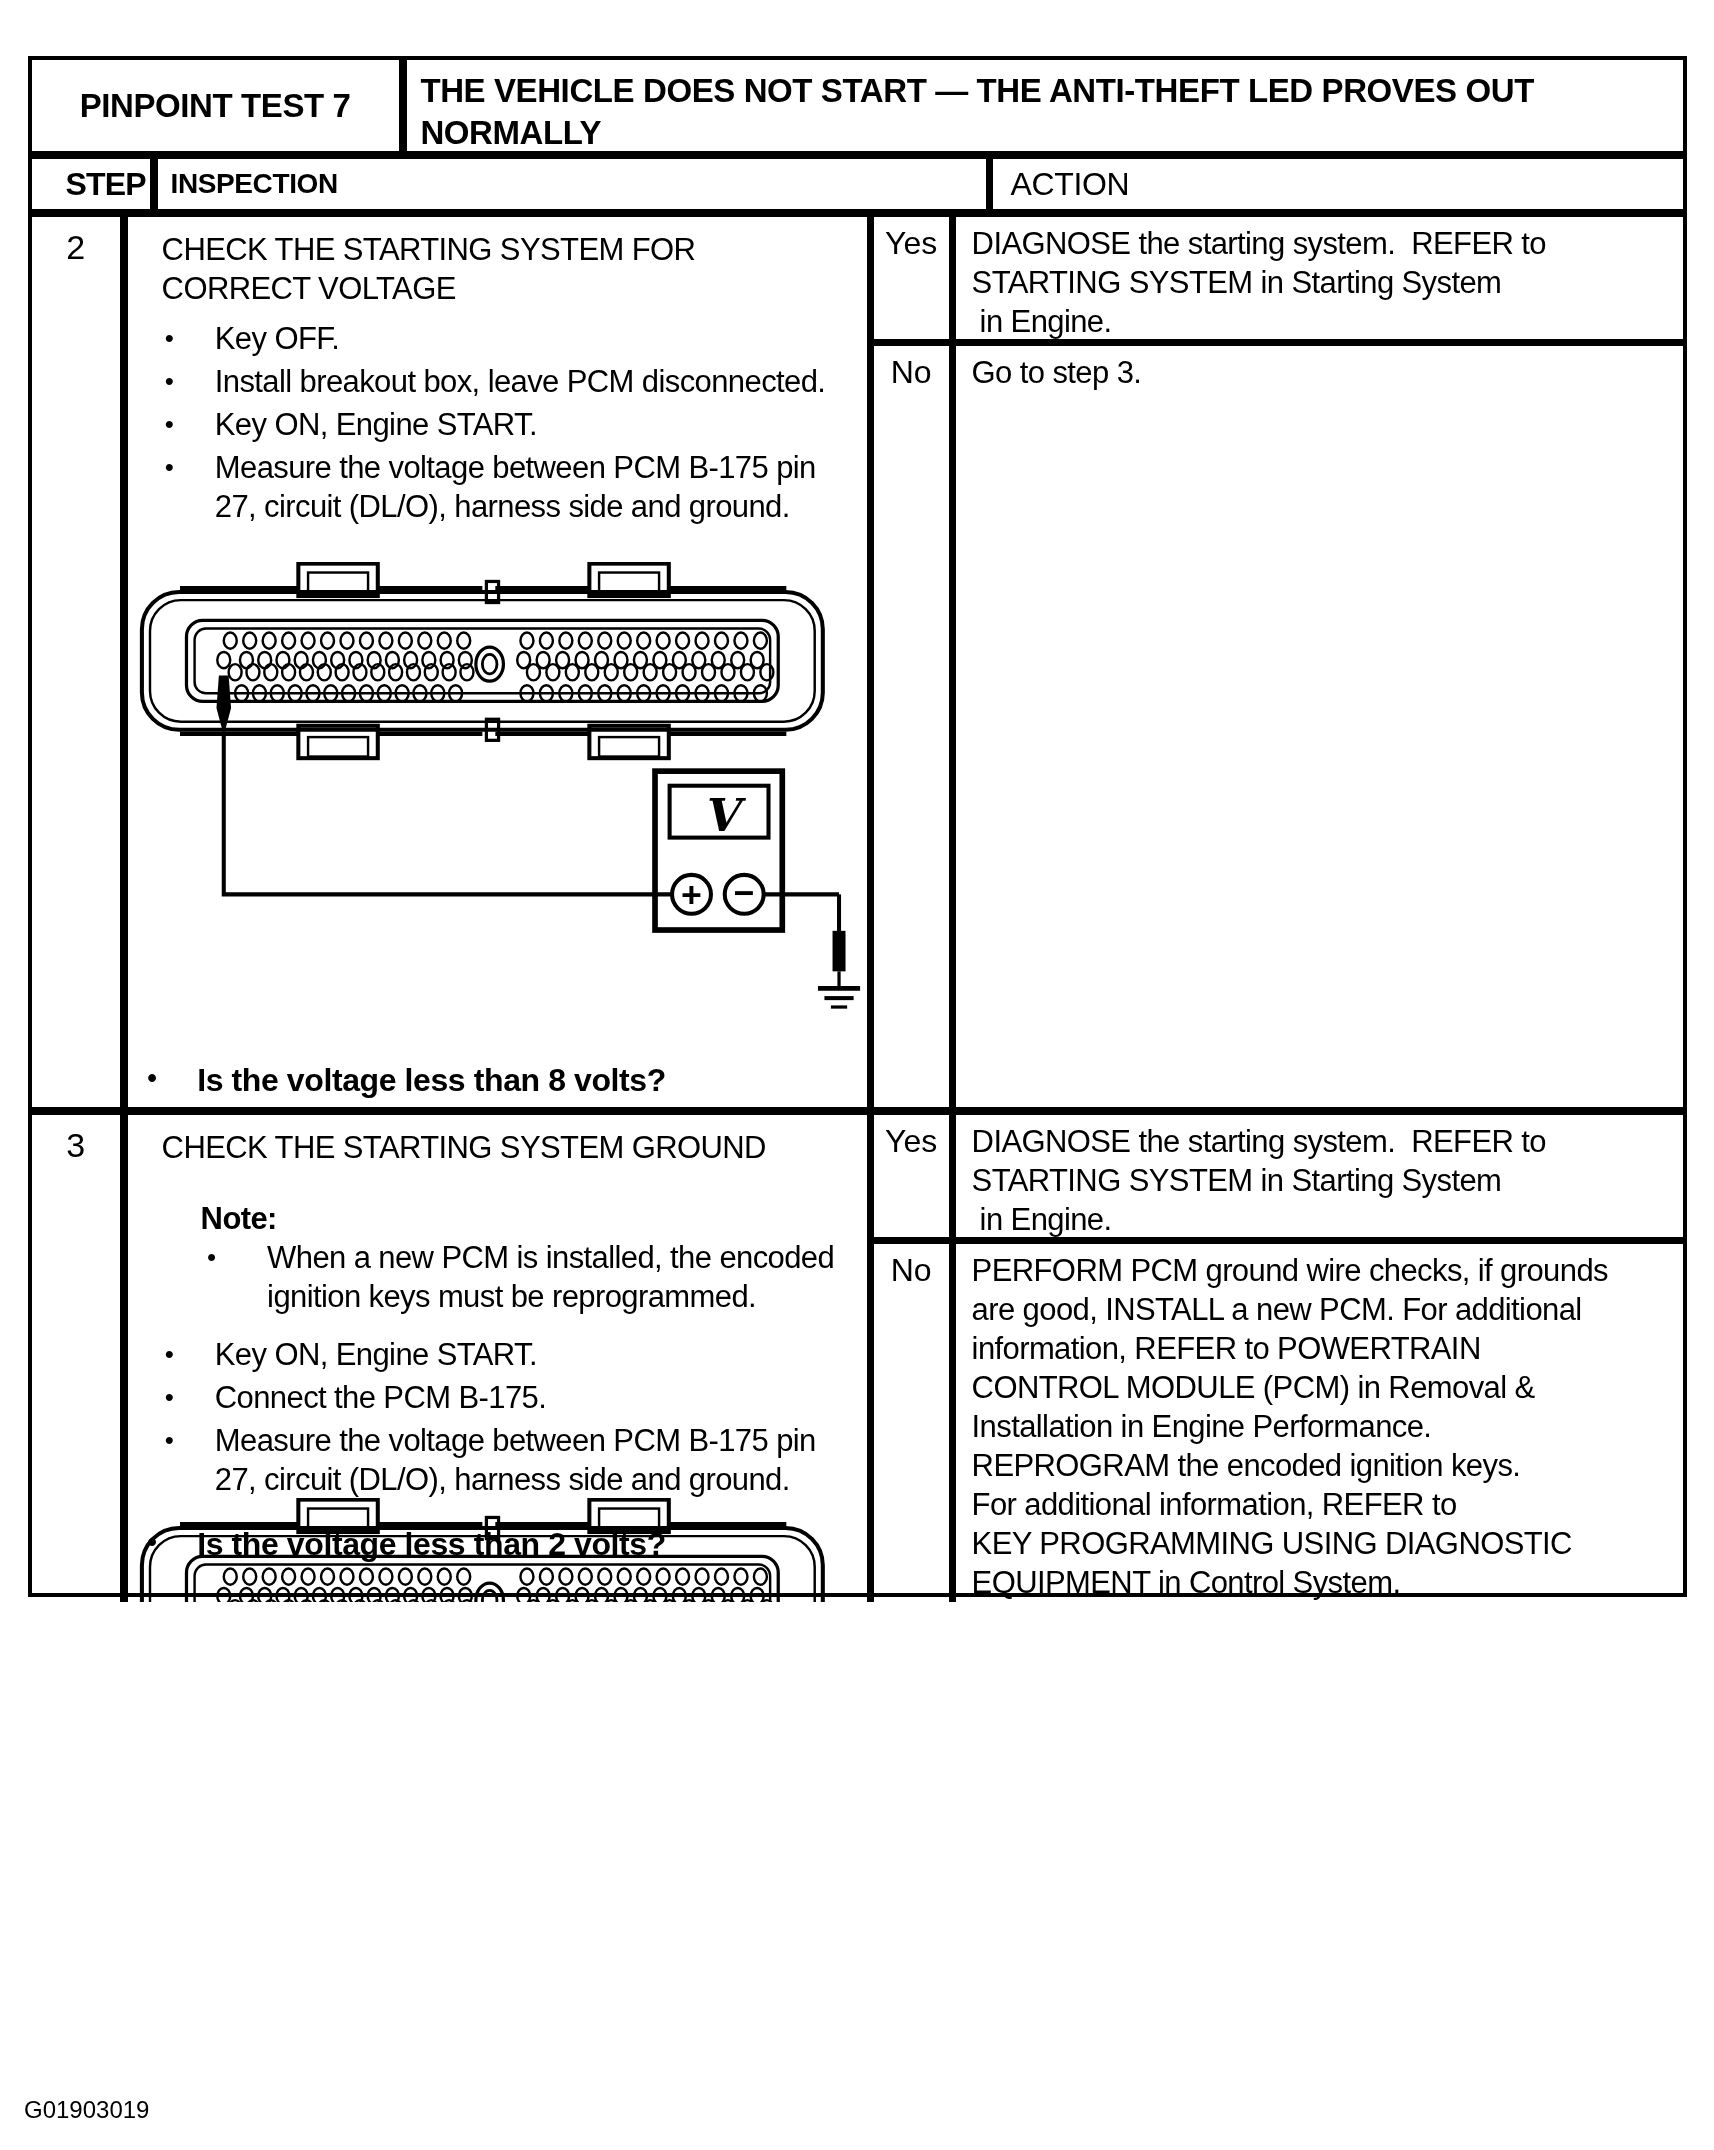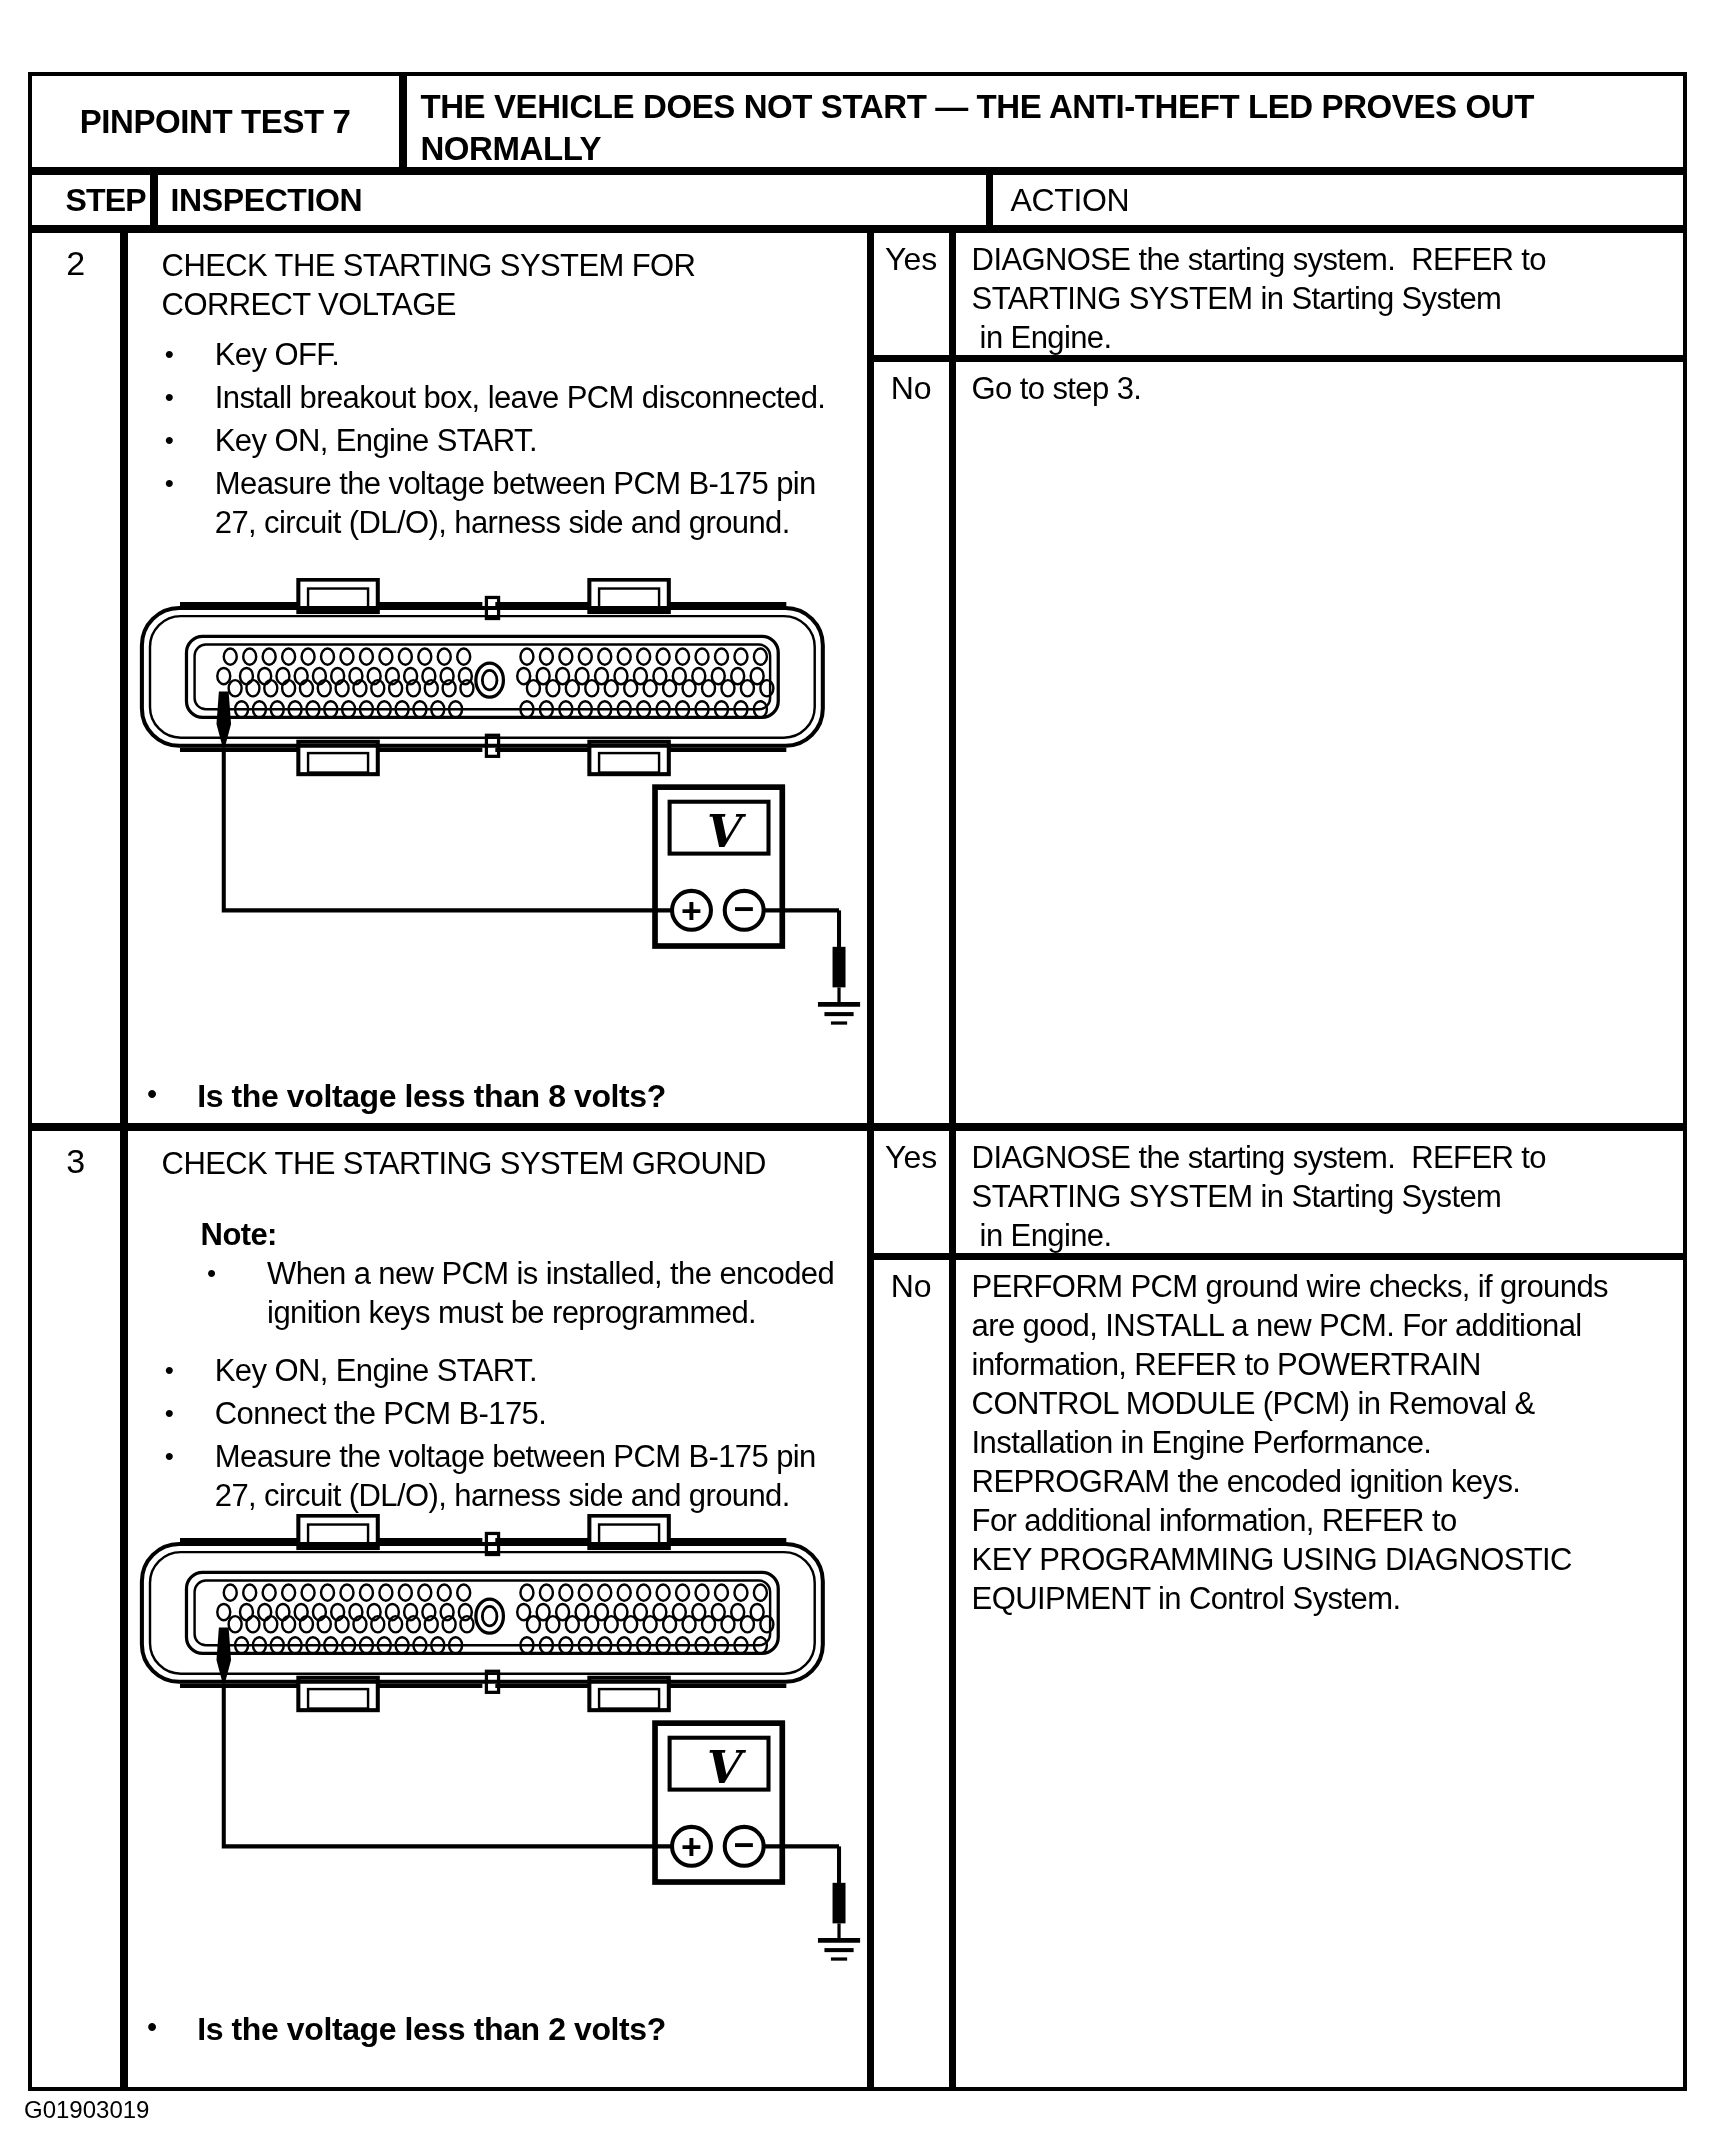--- a/index.html
+++ b/index.html
@@ -2,21 +2,21 @@
 <html style="font-size:13px"><head>
 <meta charset="utf-8">
 <style>
   html,body { margin:0; padding:0; }
   body {
     width:1715px; height:2151px; background:#ffffff; color:#000;
     font-family:"Liberation Sans", sans-serif; position:relative;
     -webkit-font-smoothing:antialiased;
   }
   .doc-table {
-    position:absolute; left:27.6px; top:72px; width:1659px; height:2019px;
+    position:absolute; left:27.6px; top:56px; width:1659px; height:1541px;
     border:4.9px solid #000; box-sizing:border-box; display:flex; flex-direction:column;
   }
   
   .row-title { display:flex; height:91px; border-bottom:8px solid #000; flex:none; }
   .cell-pp {
     width:375px; flex:none; border-right:8px solid #000; box-sizing:border-box;
     display:flex; align-items:center; justify-content:center;
     font-weight:bold; font-size:33px; letter-spacing:-0.4px;
   }
   .cell-maintitle {
@@ -26,21 +26,21 @@
   
   .row-cols { display:flex; height:50px; border-bottom:8px solid #000; flex:none; }
   .h-step {
     width:96px; flex:none; border-right:8px solid #000; box-sizing:border-box;
     display:flex; align-items:center; justify-content:center;
     font-weight:bold; font-size:32px; letter-spacing:-0.8px;margin-left:30px;
   }
   .h-insp {
     width:835px; flex:none; border-right:7.3px solid #000; box-sizing:border-box;
     display:flex; align-items:center; padding-left:13px;
-    font-weight:bold; font-size:32px; letter-spacing:-0.4px;
+    font-weight:bold; font-size:28px; letter-spacing:-0.4px;
   }
   .h-action {
     flex:1; display:flex; align-items:center; padding-left:18px;
     font-weight:normal; font-size:32px; letter-spacing:-0.4px;
   }
   
   .row-step { display:flex; flex:none; }
   .row-step.step2 { height:890px; border-bottom:8px solid #000; }
   .row-step.step3 { flex:1; }
   .b-step {

